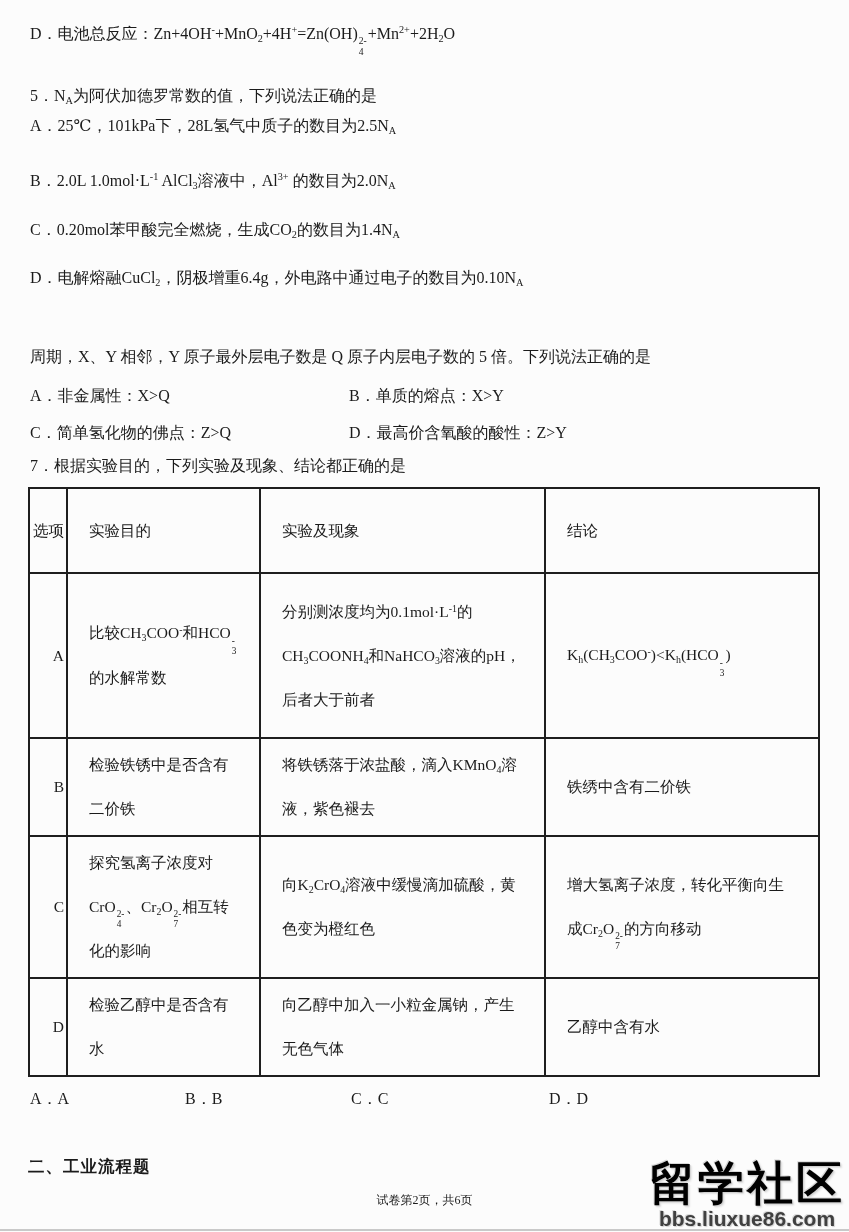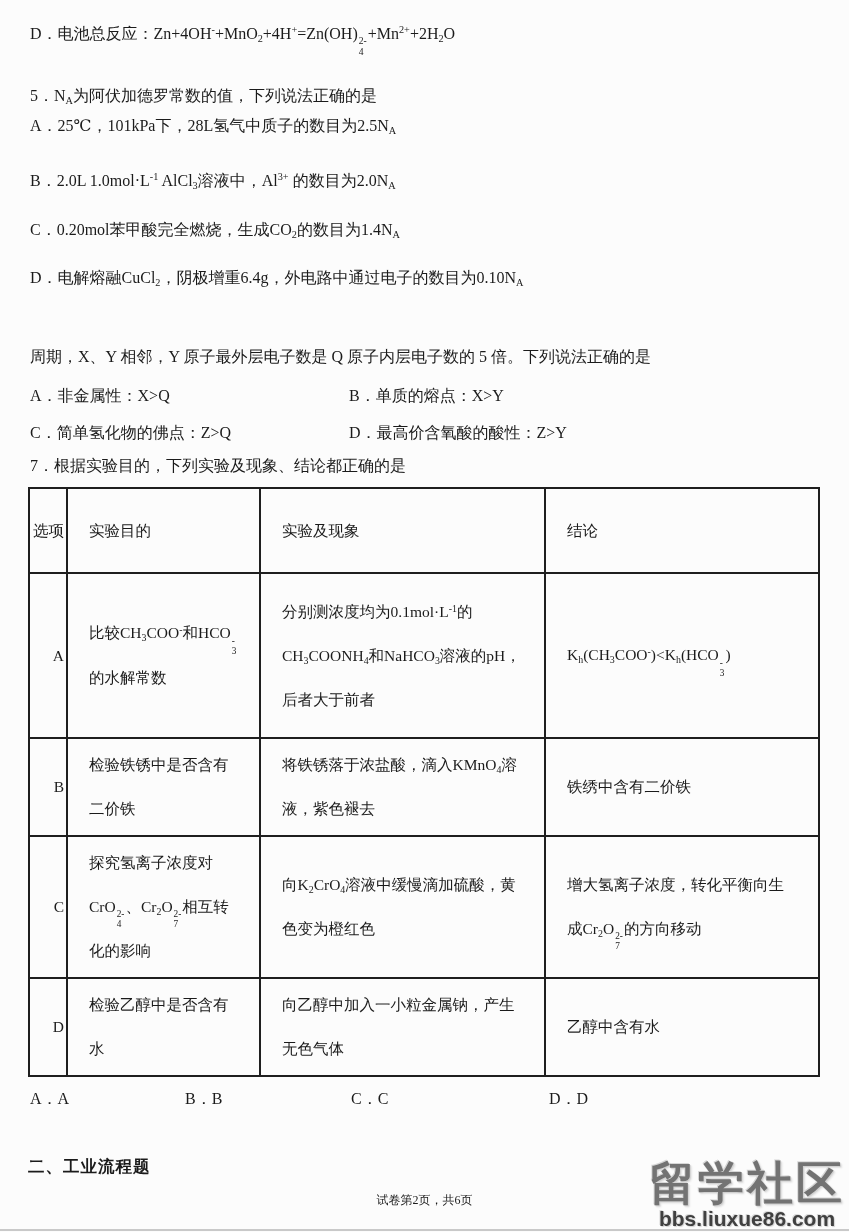--- a/index.html
+++ b/index.html
@@ -51,21 +51,21 @@
   
   .footer{position:absolute;top:1192px;left:0;width:849px;text-align:center;font-size:12px;}
   
   .wm{
     position:absolute;right:4px;bottom:2px;text-align:center;
     font-family:"Liberation Sans","DejaVu Sans",sans-serif;
     user-select:none;
   }
   .wm-title{
     font-size:46px;font-weight:bold;letter-spacing:3px;line-height:1.05;
-    color:#737373;
+    color:#000000;
     text-shadow:-1px -1px 0 #d7d7d7, 1px 1px 1px #cfcfcf, 2px 2px 2px #e3e3e3;
   }
   .wm-url{
     font-size:21px;font-weight:bold;line-height:1.1;
     color:#404040;
     text-shadow:-1px -1px 0 #dadada, 1px 1px 1px #d2d2d2;
   }
   
   .scan-edge{position:absolute;left:0;bottom:1px;width:100%;height:2px;background:#c9c9c9;}
 </style>

